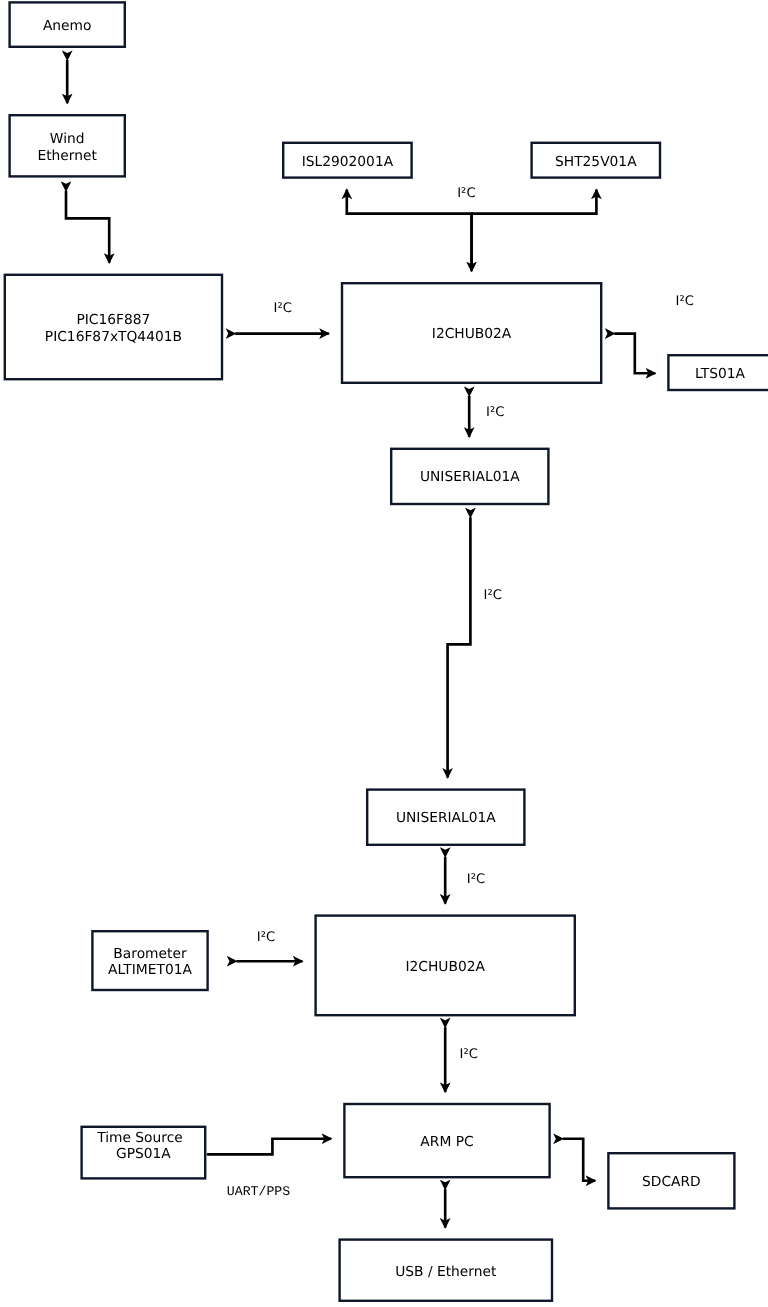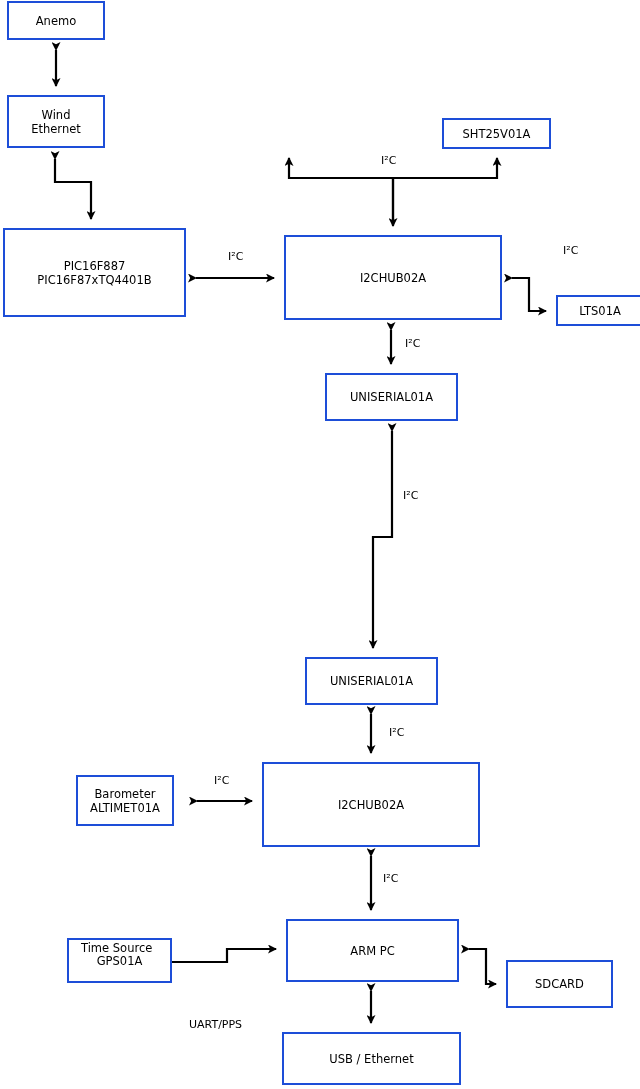--- a/index.html
+++ b/index.html
@@ -19,21 +19,21 @@
     position: absolute;
     left: 0;
     top: 0;
     width: 640px;
     height: 1089px;
     pointer-events: none;
   }
   .node {
     position: absolute;
     box-sizing: border-box;
-    border: 2px solid #1d4ed8;
+    border: 2px solid #0f172a;
     background: #ffffff;
     display: flex;
     align-items: center;
     justify-content: center;
     text-align: center;
     color: #000000;
     font-size: 11.5px;
     line-height: 14px;
     z-index: 2;
   }
@@ -107,20 +107,23 @@
     <span class="lbl">Anemo</span>
   </div>
   <div class="node" style="left: 7px; top: 95px; width: 98px; height: 53px;">
     <span class="lbl">Wind
 Ethernet</span>
   </div>
   <div class="node" style="left: 3px; top: 228px; width: 183px; height: 89px;">
     <span class="lbl">PIC16F887
 PIC16F87xTQ4401B</span>
   </div>
+  <div class="node" style="left: 235px; top: 118px; width: 109px; height: 31px;">
+    <span class="lbl">ISL2902001A</span>
+  </div>
   <div class="node" style="left: 442px; top: 118px; width: 109px; height: 31px;">
     <span class="lbl">SHT25V01A</span>
   </div>
   <div class="node" style="left: 284px; top: 235px; width: 218px; height: 85px;">
     <span class="lbl">I2CHUB02A</span>
   </div>
   <div class="node" style="left: 556px; top: 295px; width: 88px; height: 31px;">
     <span class="lbl">LTS01A</span>
   </div>
   <div class="node" style="left: 325px; top: 373px; width: 133px; height: 48px;">
@@ -150,17 +153,17 @@
   </div>
 
   <div class="edge-label" style="left: 381px; top: 155px;">I²C</div>
   <div class="edge-label" style="left: 228px; top: 251px;">I²C</div>
   <div class="edge-label" style="left: 563px; top: 245px;">I²C</div>
   <div class="edge-label" style="left: 405px; top: 338px;">I²C</div>
   <div class="edge-label" style="left: 403px; top: 490px;">I²C</div>
   <div class="edge-label" style="left: 389px; top: 727px;">I²C</div>
   <div class="edge-label" style="left: 214px; top: 775px;">I²C</div>
   <div class="edge-label" style="left: 383px; top: 873px;">I²C</div>
-  <div class="edge-label" style="left: 189px; top: 1019px;">UART/PPS</div>
+  <div class="edge-label" style="left: 189px; top: 988px; font-family: Liberation Mono, monospace;">UART/PPS</div>
 
   <div class="free-label" style="left: 81px; top: 910px;">Time Source</div>
 
 </div>
 
 </body></html>

